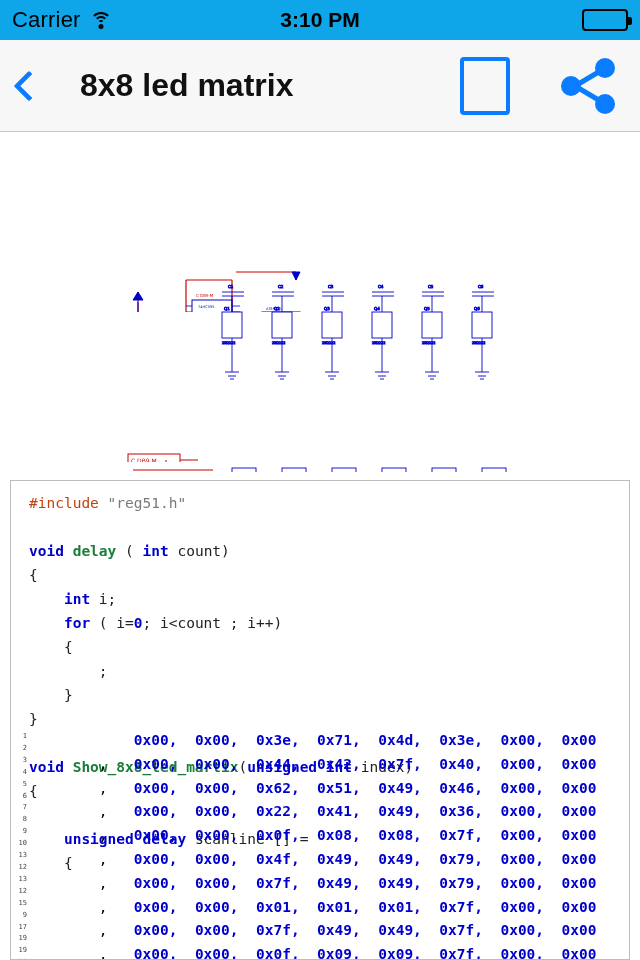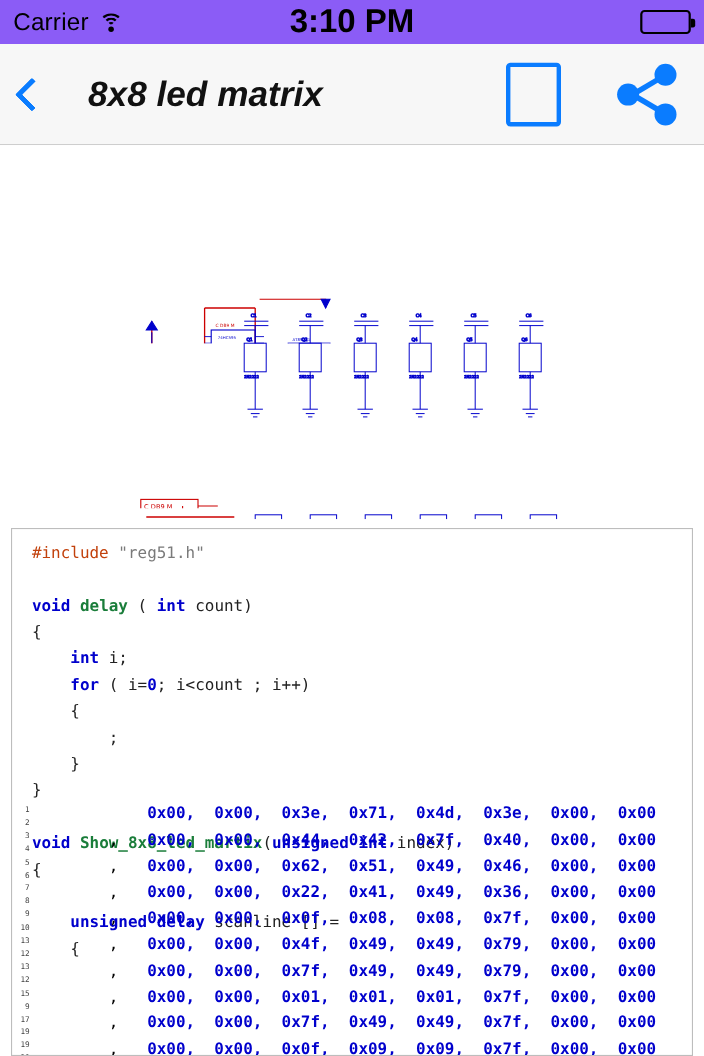--- a/index.html
+++ b/index.html
@@ -12,21 +12,21 @@
   }
   #app {
     width: 640px; height: 960px;
     position: relative;
     display: flex; flex-direction: column;
   }
 
   
   .statusbar {
     height: 40px;
-    background: #8b5cf6;
+    background: #0ea5e9;
     display: flex;
     align-items: center;
     padding: 0 12px;
     position: relative;
     flex: 0 0 40px;
   }
   .status-left {
     display: flex; align-items: center; gap: 8px;
   }
   .carrier {
@@ -55,21 +55,21 @@
   .wifi .dot {
     position: absolute;
     width: 5px; height: 5px; border-radius: 50%;
     background: #000; left: 50%; transform: translateX(-50%);
     bottom: 0;
   }
   .status-time {
     position: absolute;
     left: 0; right: 0;
     text-align: center;
-    font-size: 30px;
+    font-size: 21px;
     font-weight: bold;
     color: #000;
     pointer-events: none;
   }
   .status-right {
     margin-left: auto;
     display: flex; align-items: center;
   }
   .battery {
     width: 46px; height: 22px;
@@ -115,21 +115,20 @@
     border-bottom: 5px solid #0a7cff;
     transform: rotate(45deg);
     border-radius: 2px;
   }
   .nav-title {
     font-size: 32px;
     font-weight: bold;
     color: #111;
     margin-left: 22px;
     white-space: nowrap;
-    font-style: italic;
   }
   .nav-right {
     margin-left: auto;
     display: flex; align-items: center; gap: 48px;
     padding-right: 4px;
   }
   .square-btn {
     width: 50px; height: 58px;
     border: 4px solid #0a7cff;
     border-radius: 4px;

